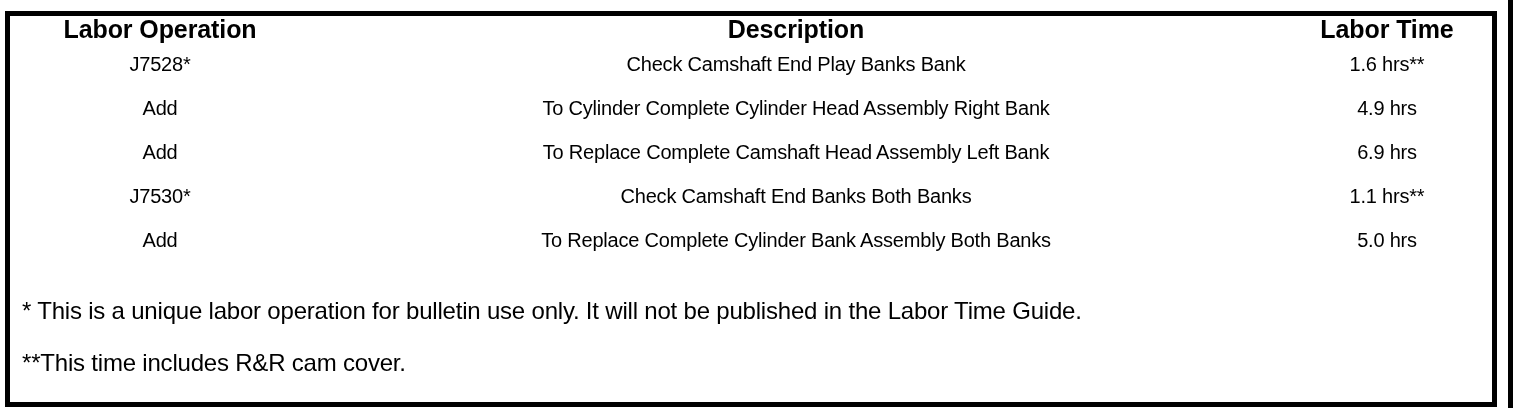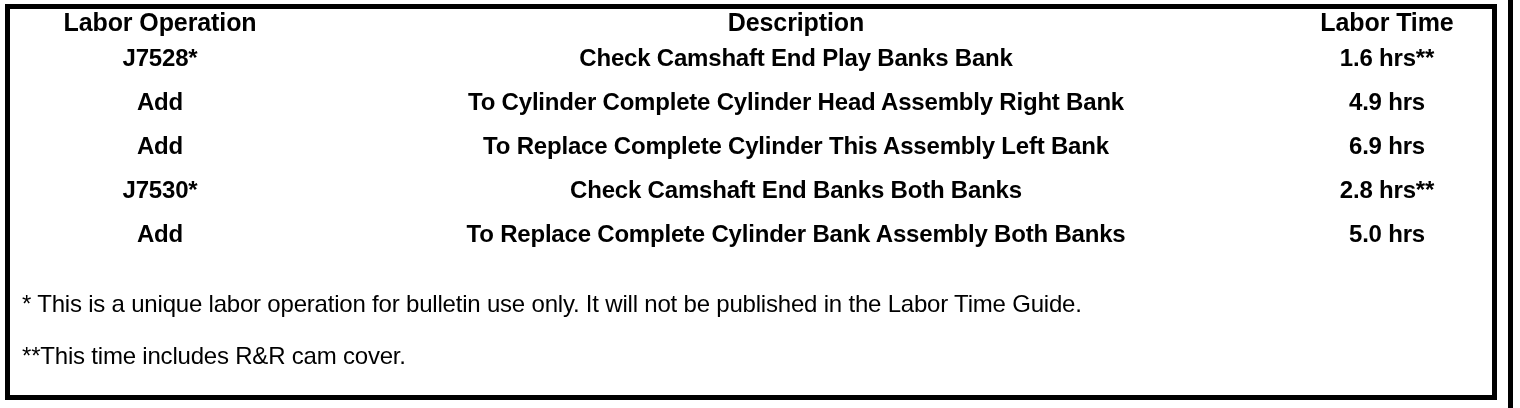--- a/index.html
+++ b/index.html
@@ -30,21 +30,21 @@
     left: 1508px;
     width: 5px;
     height: 408px;
     background: #000000;
   }
 
   
   .table-wrap {
     position: absolute;
     left: 5px;
-    top: 4px;
+    top: 11px;
     width: 1492px;   
     height: 396px;   
     box-sizing: border-box;
     border: 5px solid #000000;
     background: #e5e5e5;
   }
 
   table.labor-table {
     width: 100%;
     height: 100%;
@@ -87,22 +87,22 @@
     white-space: nowrap;
   }
 
   .head-text {
     font-size: 25px;
     font-weight: bold;
     letter-spacing: -0.1px;
   }
 
   .body-text {
-    font-size: 24px;
-    font-weight: bold;
+    font-size: 20px;
+    font-weight: normal;
     letter-spacing: -0.2px;
   }
 
   
   .footnote-cell {
     vertical-align: top;
   }
   .footnote-box {
     padding: 9px 6px 0 12px;
   }
@@ -177,37 +177,37 @@
           </td>
           <td class="h-thick"></td>
         </tr>
 
 
         <tr class="row-data">
           <td class="h-thick v-right-thin">
             <span class="cell-text body-text">Add</span>
           </td>
           <td class="h-thick v-right-thin">
-            <span class="cell-text body-text">To Replace Complete Cylinder This Assembly Left Bank</span>
+            <span class="cell-text body-text">To Replace Complete Camshaft Head Assembly Left Bank</span>
           </td>
           <td class="h-thick v-right-thick">
             <span class="cell-text body-text">6.9 hrs</span>
           </td>
           <td class="h-thick"></td>
         </tr>
 
         <tr class="row-data">
           <td class="h-thin v-right-thin">
             <span class="cell-text body-text">J7530*</span>
           </td>
           <td class="h-thin v-right-thin">
             <span class="cell-text body-text">Check Camshaft End Banks Both Banks</span>
           </td>
           <td class="h-thin v-right-thick">
-            <span class="cell-text body-text">2.8 hrs**</span>
+            <span class="cell-text body-text">1.1 hrs**</span>
           </td>
           <td class="h-thin"></td>
         </tr>
 
         <tr class="row-data">
           <td class="h-thick v-right-thin">
             <span class="cell-text body-text">Add</span>
           </td>
           <td class="h-thick v-right-thin">
             <span class="cell-text body-text">To Replace Complete Cylinder Bank Assembly Both Banks</span>

